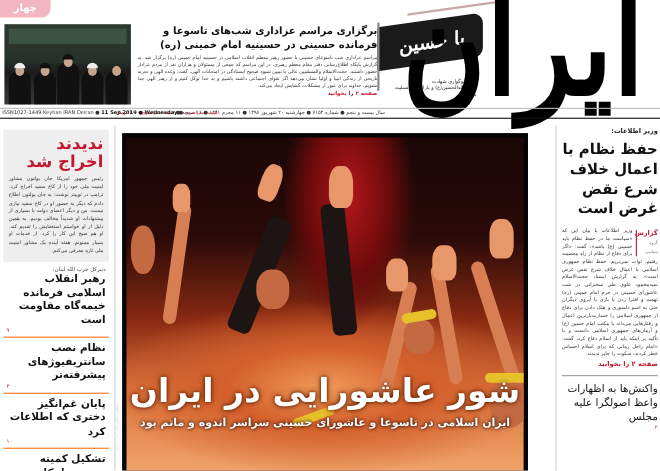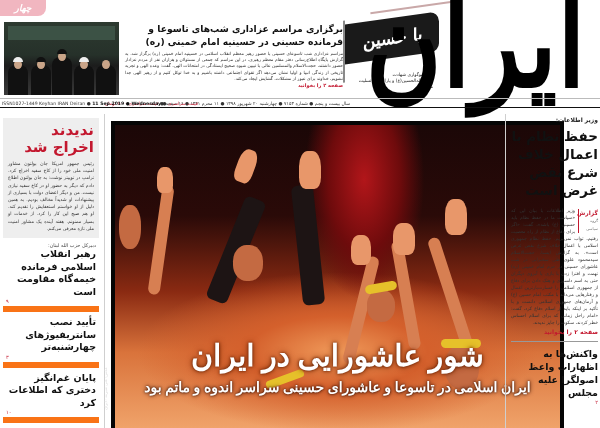--- a/index.html
+++ b/index.html
@@ -31,21 +31,21 @@
     transform: rotate(-8deg);
   }
   .flag-caption {
     position: absolute; left: 355px; top: 72px; width: 78px;
     font-size: 4.5px; line-height: 6px; color: #222; text-align: right;
   }
 
   .kicker-tag {
     position: absolute; left: 0; top: 0; width: 46px; height: 16px;
     background: #f1b6c0; border-radius: 0 0 8px 0;
-    color: #fff; font-size: 9px; font-weight: bold; text-align: center; line-height: 16px; font-style: italic;
+    color: #fff; font-size: 9px; font-weight: bold; text-align: center; line-height: 16px;
   }
 
   .top-photo {
     position: absolute; left: 4px; top: 22px; width: 115px; height: 73px;
     background: linear-gradient(#2d3a30 0%, #26312a 45%, #1c1c1c 60%, #3a3a3a 100%);
     overflow: hidden;
   }
   .top-photo .banner { position: absolute; left: 4px; top: 4px; right: 4px; height: 14px; background: #3c5245; }
   .top-photo .person {
     position: absolute; bottom: 0; width: 20px; height: 30px; background: #111; border-radius: 8px 8px 0 0;
@@ -73,29 +73,29 @@
   .dateline .fa .price { color: #c3182f; }
   .dateline .en { position: absolute; left: 2px; top: 0; direction: ltr; }
   .dateline .en .en-date { color: #111; font-weight: bold; }
   .dateline .en .en-price { color: #c3182f; }
 
   
   .left-col { position: absolute; left: 3px; top: 118px; width: 96px; text-align: right; }
   .boxed { background: #eeeeee; padding: 4px 5px 6px 5px; }
   .boxed .title { font-size: 15px; font-weight: bold; color: #c3182f; line-height: 17px; }
   .boxed .body { margin-top: 4px; font-size: 4.6px; line-height: 7.2px; color: #333; text-align: justify; }
-  .lnews { padding: 4px 3px 2px 3px; border-bottom: 6px solid #f97316; }
+  .lnews { padding: 4px 3px 2px 3px; border-bottom: 1px solid #f97316; }
   .lnews .kicker { font-size: 5px; color: #444; }
   .lnews .h { font-size: 9.5px; font-weight: bold; line-height: 12.5px; color: #111; }
   .lnews .pg { font-size: 5px; color: #c3182f; text-align: left; direction: ltr; }
   .vrule-left { position: absolute; left: 104px; top: 114px; width: 1px; height: 314px; background: #cfcfcf; }
 
   
   .main-photo {
-    position: absolute; left: 111px; top: 121px; width: 453px; height: 307px; background: #050505; font-family: Liberation Serif, serif;
+    position: absolute; left: 111px; top: 121px; width: 369px; height: 307px; background: #050505;
   }
   .main-photo .img {
     position: absolute; left: 4px; top: 4px; right: 4px; bottom: 0; overflow: hidden;
     background:
       radial-gradient(ellipse 60px 120px at 56% 18%, #b2161a 0%, #6e0b0c 60%, transparent 100%),
       radial-gradient(ellipse 200px 80px at 50% 75%, #f09a5a 0%, #d4602c 45%, transparent 100%),
       linear-gradient(#1b0707 0%, #2a0a08 30%, #8a2a12 55%, #d9733b 75%, #f0a36a 100%);
   }
   .hand { position: absolute; background: #e8976a; border-radius: 40% 40% 30% 30%; }
   .arm  { position: absolute; background: #d77f52; border-radius: 6px; }
@@ -106,38 +106,38 @@
     position: absolute; left: -8px; bottom: 18px; width: 10px; font-size: 4px; color: #ddd;
     writing-mode: vertical-rl; transform: rotate(180deg);
   }
   .headline {
     position: absolute; left: 0; right: 0; top: 214px; text-align: center;
     font-size: 30px; font-weight: bold; color: #ffffff; line-height: 34px;
     text-shadow: 0 0 3px #5a1a00, 0 0 6px #7a2a00;
   }
   .subhead {
     position: absolute; left: 0; right: 0; top: 254px; text-align: center;
-    font-size: 14px; font-weight: bold; color: #ffffff;
+    font-size: 10px; font-weight: bold; color: #ffffff;
     text-shadow: 0 0 2px #3a1000, 0 0 4px #3a1000;
   }
 
   
   .vrule-right { position: absolute; left: 505px; top: 114px; width: 1px; height: 314px; background: #cfcfcf; }
   .right-col { position: absolute; left: 511px; top: 116px; width: 87px; text-align: right; }
   .right-col .kicker { font-size: 6px; color: #222; font-weight: bold; }
   .right-col .lead-title { margin-top: 4px; font-size: 13.5px; font-weight: bold; line-height: 18px; color: #111; }
   .right-col .report-tag {
     float: right; width: 20px; margin: 2px 0 2px 3px; border-left: 1px solid #c3182f; padding-left: 2px;
     font-size: 6px; color: #c3182f; font-weight: bold; line-height: 8px;
   }
   .right-col .report-tag small { display: block; font-size: 3.8px; color: #777; font-weight: normal; }
   .right-col .body { margin-top: 8px; font-size: 4.6px; line-height: 7px; color: #333; text-align: justify; }
   .right-col .more { margin-top: 2px; font-size: 6px; font-weight: bold; color: #c3182f; }
   .right-col .sep { margin-top: 6px; border-top: 1px solid #999; }
-  .right-col .h2 { margin-top: 5px; font-size: 9.5px; font-weight: bold; line-height: 13px; color: #111; }
+  .right-col .h2 { margin-top: 5px; font-size: 9.5px; font-weight: normal; line-height: 13px; color: #111; }
   .right-col .pg { font-size: 5px; color: #c3182f; }
 </style>
 </head>
 <body>
 
 <div class="masthead">
   <div class="kicker-tag">چهار</div>
 
   <div class="top-photo">
     <div class="banner"></div>
@@ -192,21 +192,21 @@
     <div class="title">ندیدند اخراج شد</div>
     <div class="body">رئیس جمهور امریکا جان بولتون مشاور امنیت ملی خود را از کاخ سفید اخراج کرد. ترامپ در توییتر نوشت: به جان بولتون اطلاع دادم که دیگر به حضور او در کاخ سفید نیازی نیست. من و دیگر اعضای دولت با بسیاری از پیشنهادات او شدیداً مخالف بودیم. به همین دلیل از او خواستم استعفایش را تقدیم کند. او هم صبح این کار را کرد. از خدمات او بسیار ممنونم. هفته آینده یک مشاور امنیت ملی تازه معرفی می‌کنم.</div>
   </div>
 
   <div class="lnews">
     <div class="kicker">دبیرکل حزب الله لبنان:</div>
     <div class="h">رهبر انقلاب اسلامی فرمانده خیمه‌گاه مقاومت است</div>
     <div class="pg">۹</div>
   </div>
   <div class="lnews">
-    <div class="h">تأیید نصب سانتریفیوژهای چهارشنبه‌تر</div>
+    <div class="h">نظام نصب سانتریفیوژهای پیشرفته‌تر</div>
     <div class="pg">۳</div>
   </div>
   <div class="lnews">
     <div class="h">پایان غم‌انگیز دختری که اطلاعات کرد</div>
     <div class="pg">۱۰</div>
   </div>
   <div class="lnews" style="border-bottom:none;">
     <div class="h">تشکیل کمیته بررسی احکام کارگران</div>
 
   </div>

